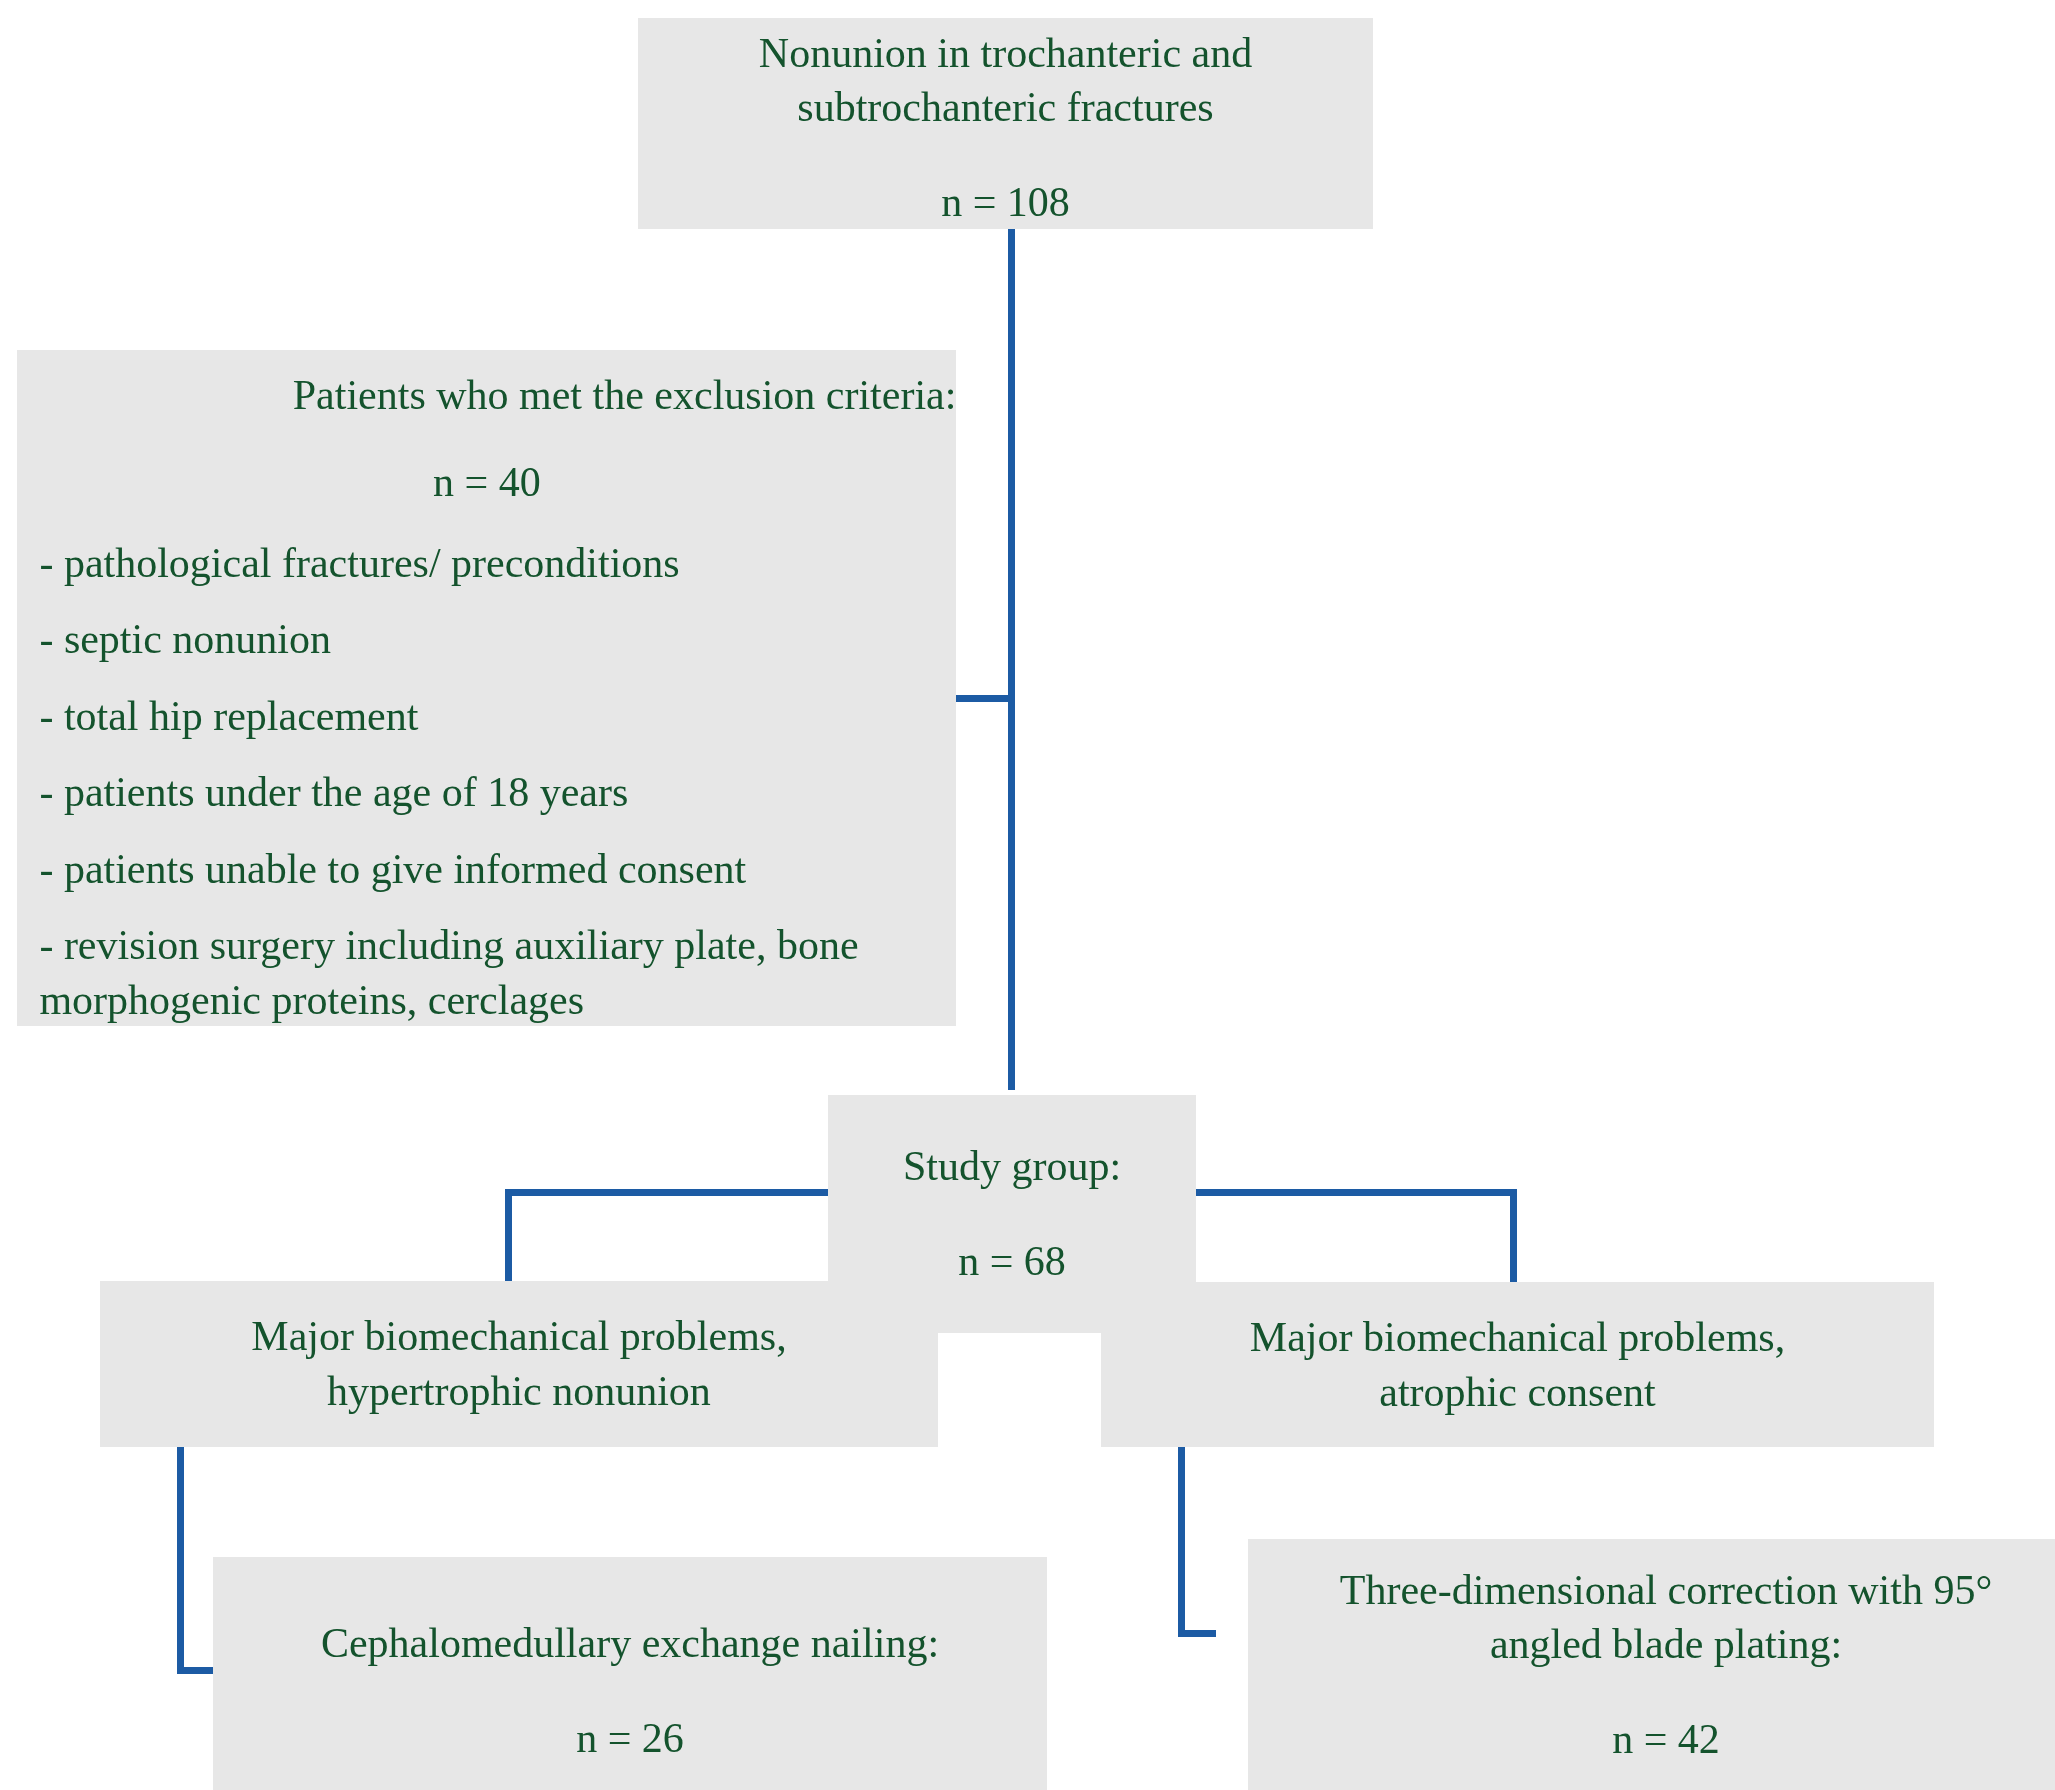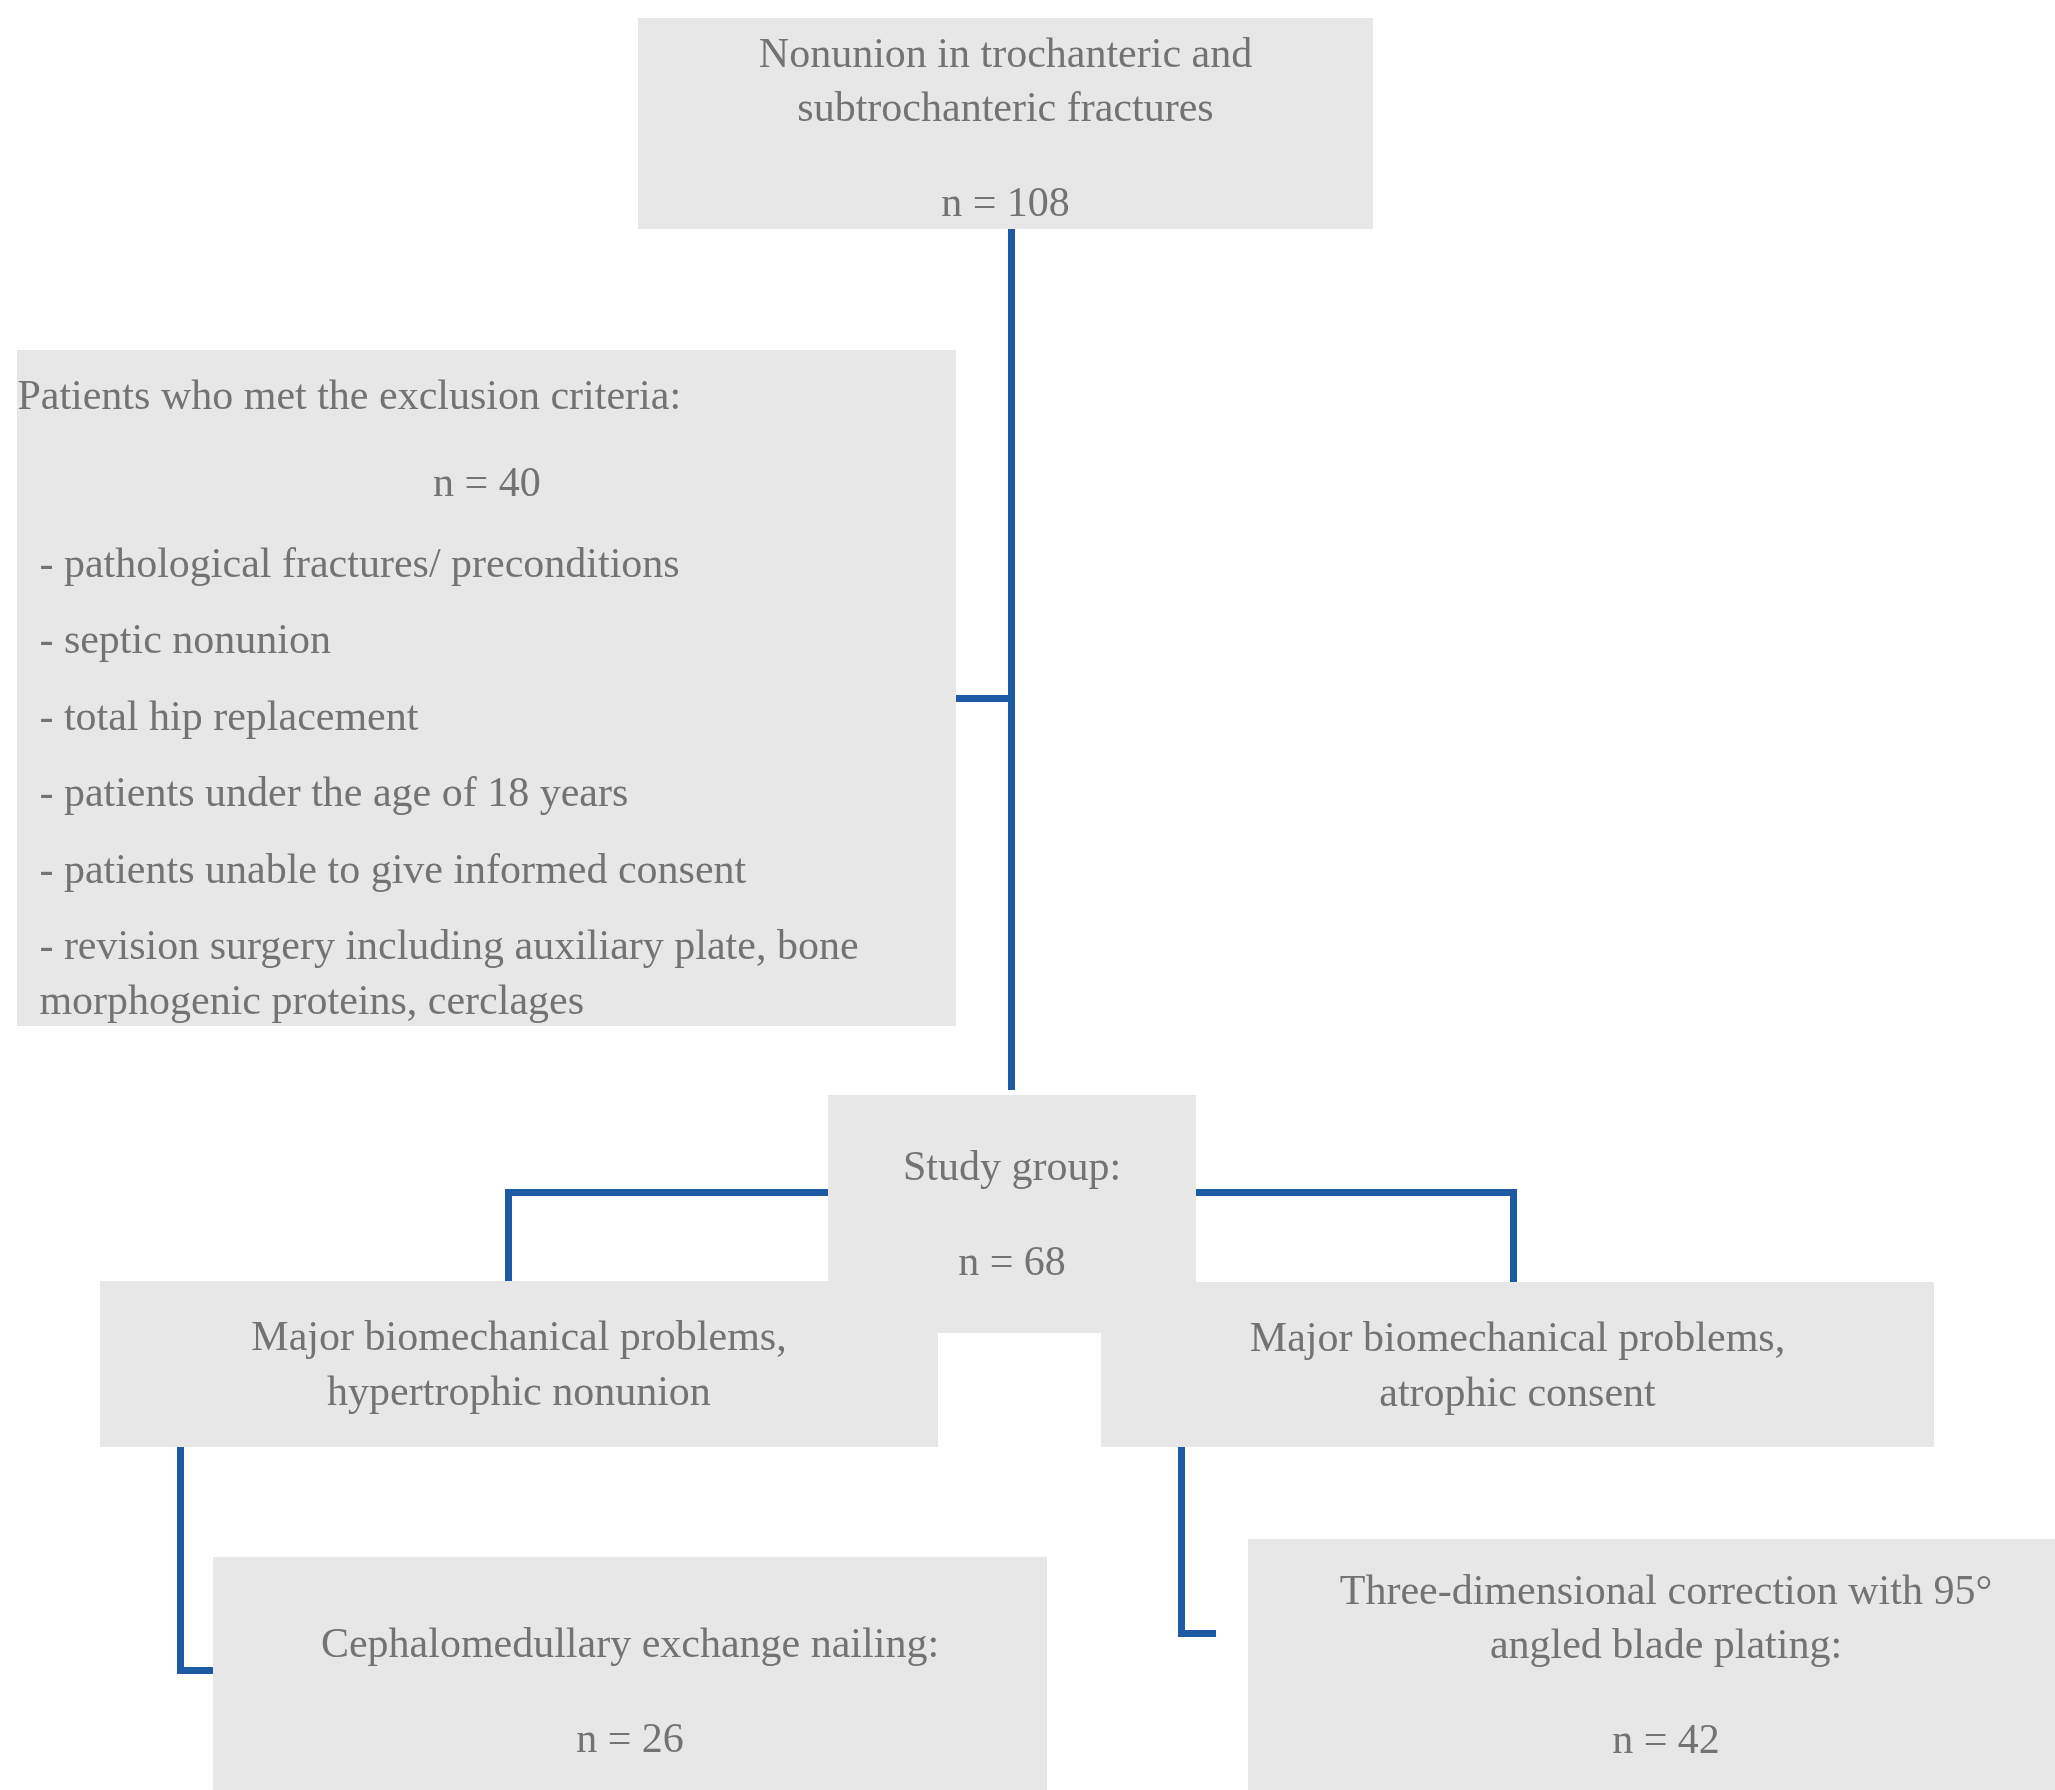--- a/index.html
+++ b/index.html
@@ -13,21 +13,21 @@
   #canvas {
     position: relative;
     width: 2056px;
     height: 1791px;
     background: #ffffff;
     overflow: hidden;
   }
   .box {
     position: absolute;
     background: #e7e7e7;
-    color: #737373;
+    color: #14532d;
     display: flex;
     flex-direction: column;
     align-items: center;
     justify-content: center;
     box-sizing: border-box;
     text-align: center;
     line-height: 1.30;
     font-size: 42px;
   }
   .box .ln { display: block; white-space: nowrap; }
@@ -38,21 +38,21 @@
     left: 638px; top: 18px; width: 735px; height: 211px;
     padding-top: 7.8px;
   }
   #box-exclusion {
     left: 17.4px; top: 350px; width: 939px; height: 676px;
     display: block;
     text-align: left;
     padding: 18px 0 0 0;
   }
   #box-exclusion .hdr {
-    text-align: left; display: block; white-space: nowrap;
+    text-align: right; display: block; white-space: nowrap;
   }
   #box-exclusion .n {
     text-align: center; display: block; margin-top: 0.78em; margin-bottom: 0.62em;
   }
   #box-exclusion .crit {
     display: block; white-space: nowrap; margin-top: 0.52em; padding-left: 22px;
   }
   #box-exclusion .crit.wrap { white-space: normal; }
   #box-study {
     left: 828px; top: 1095px; width: 368px; height: 238px;

